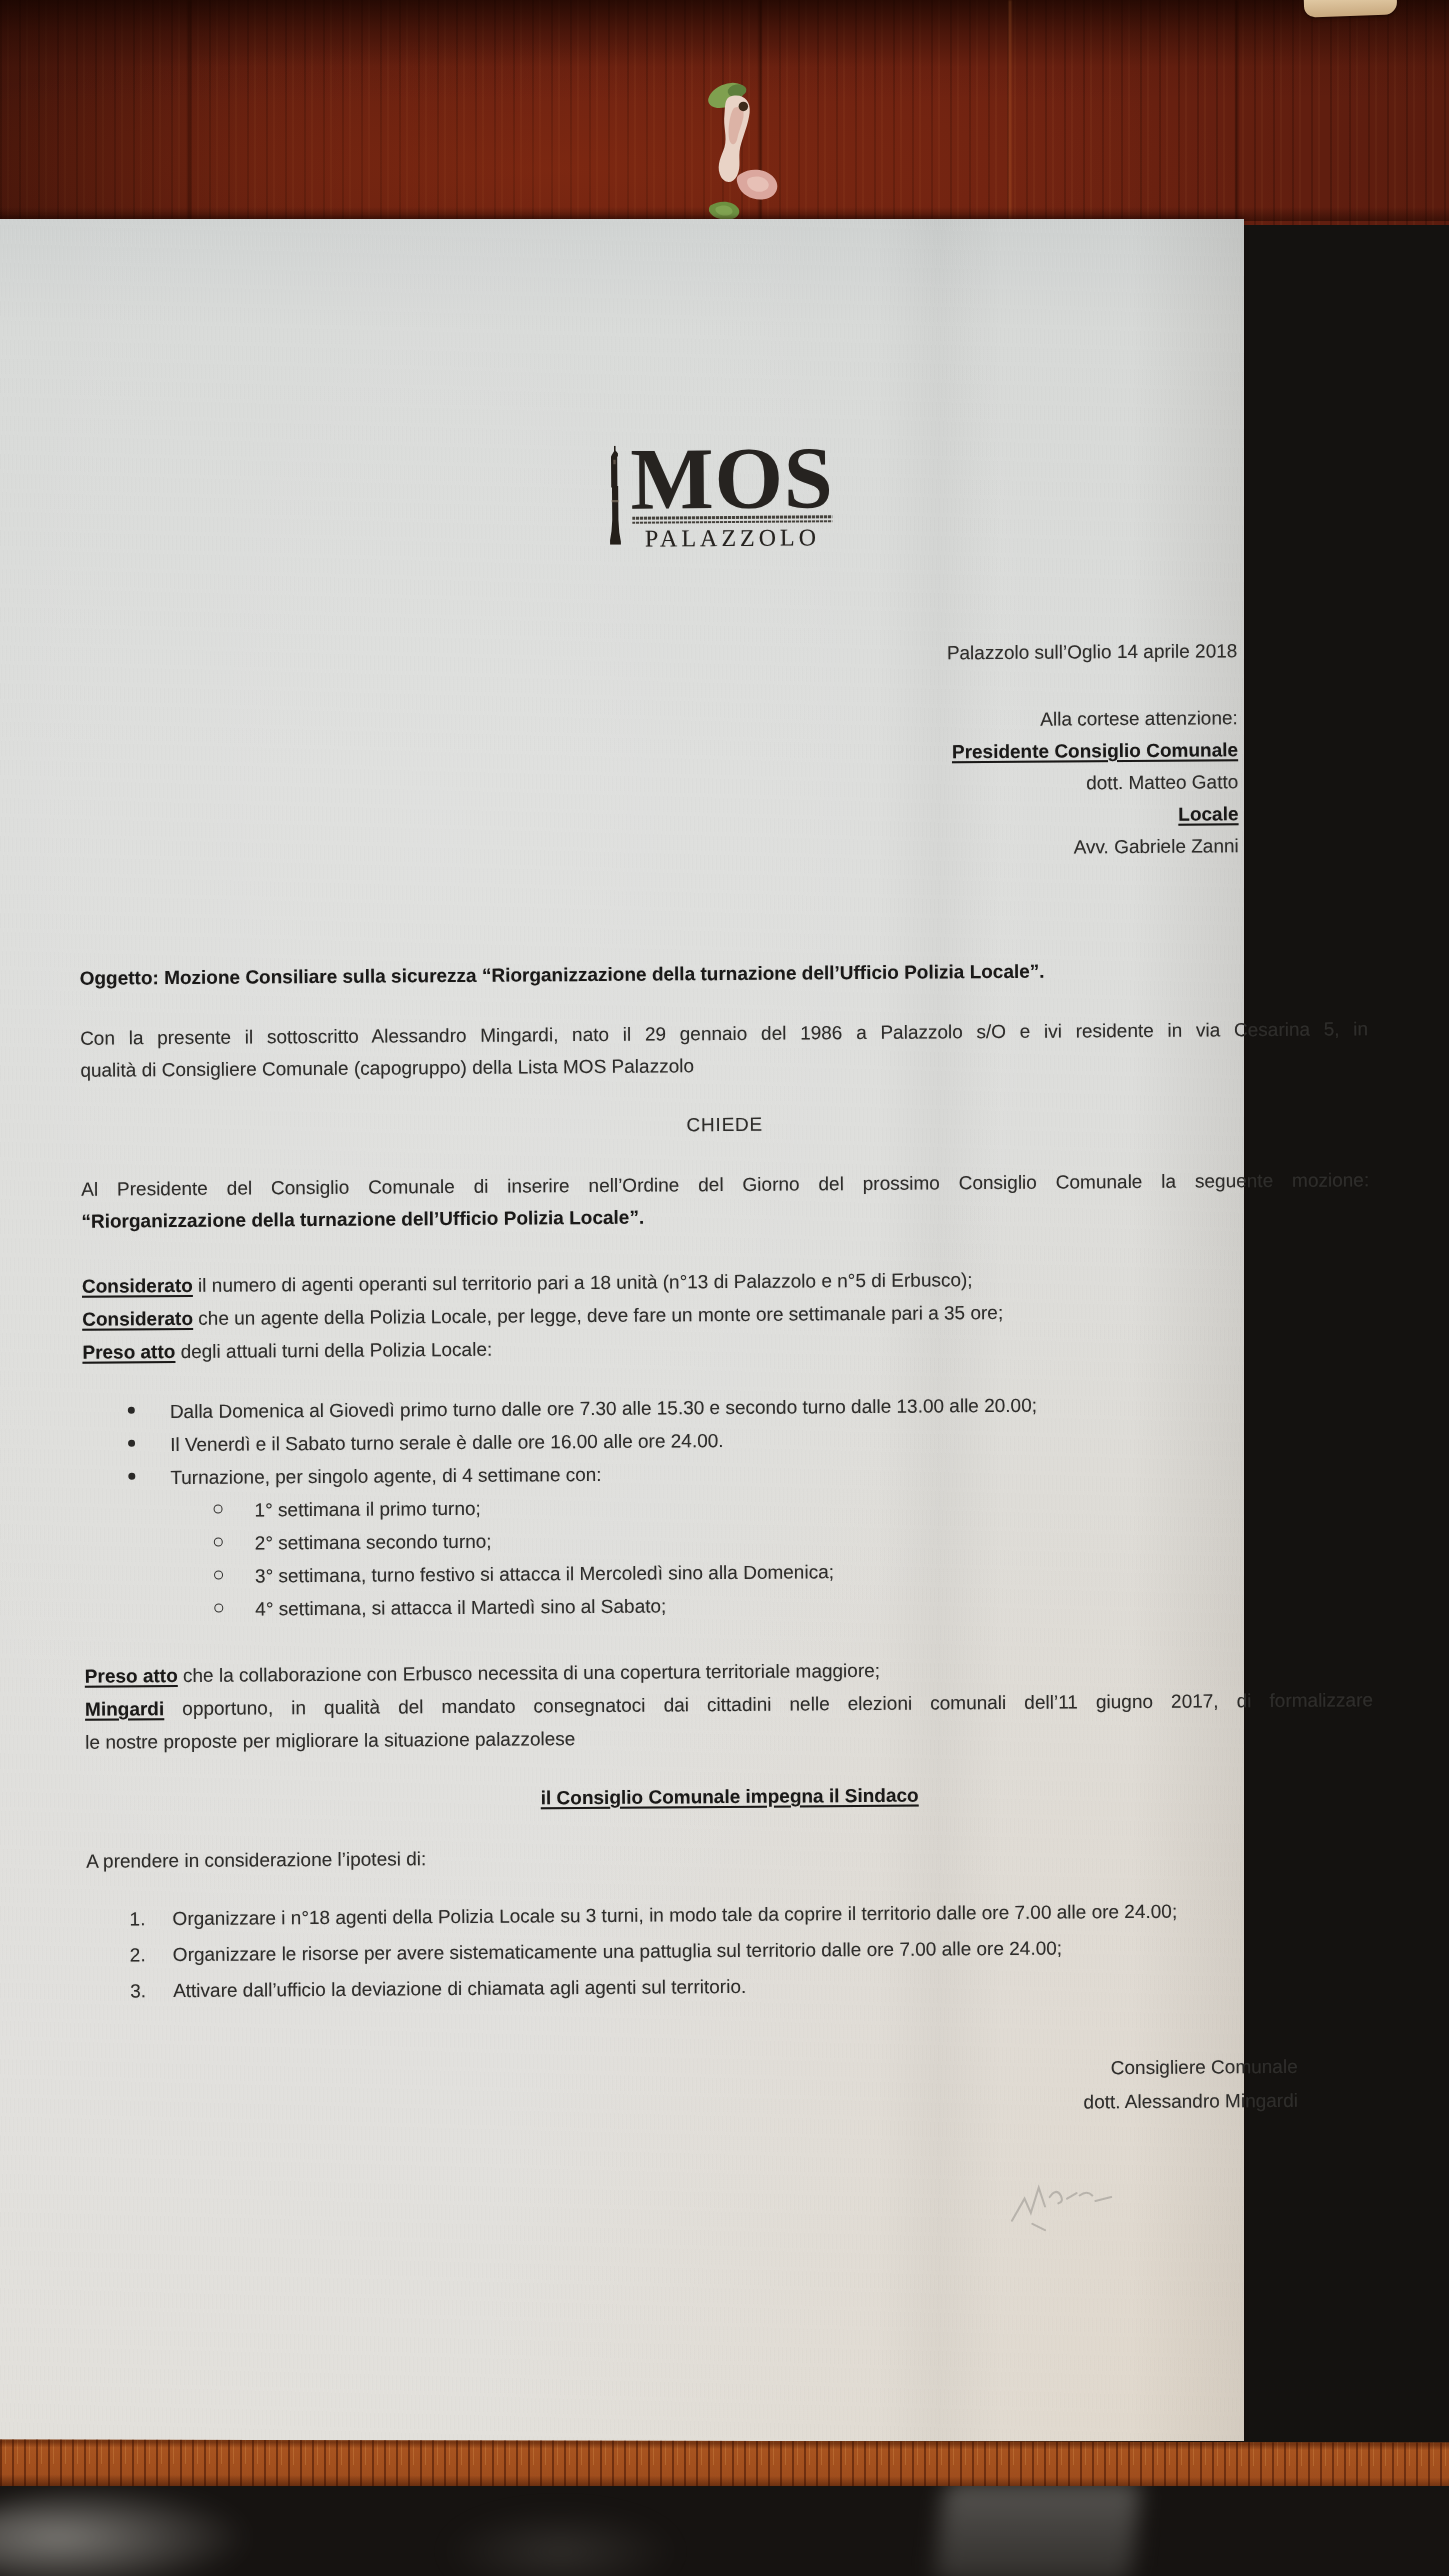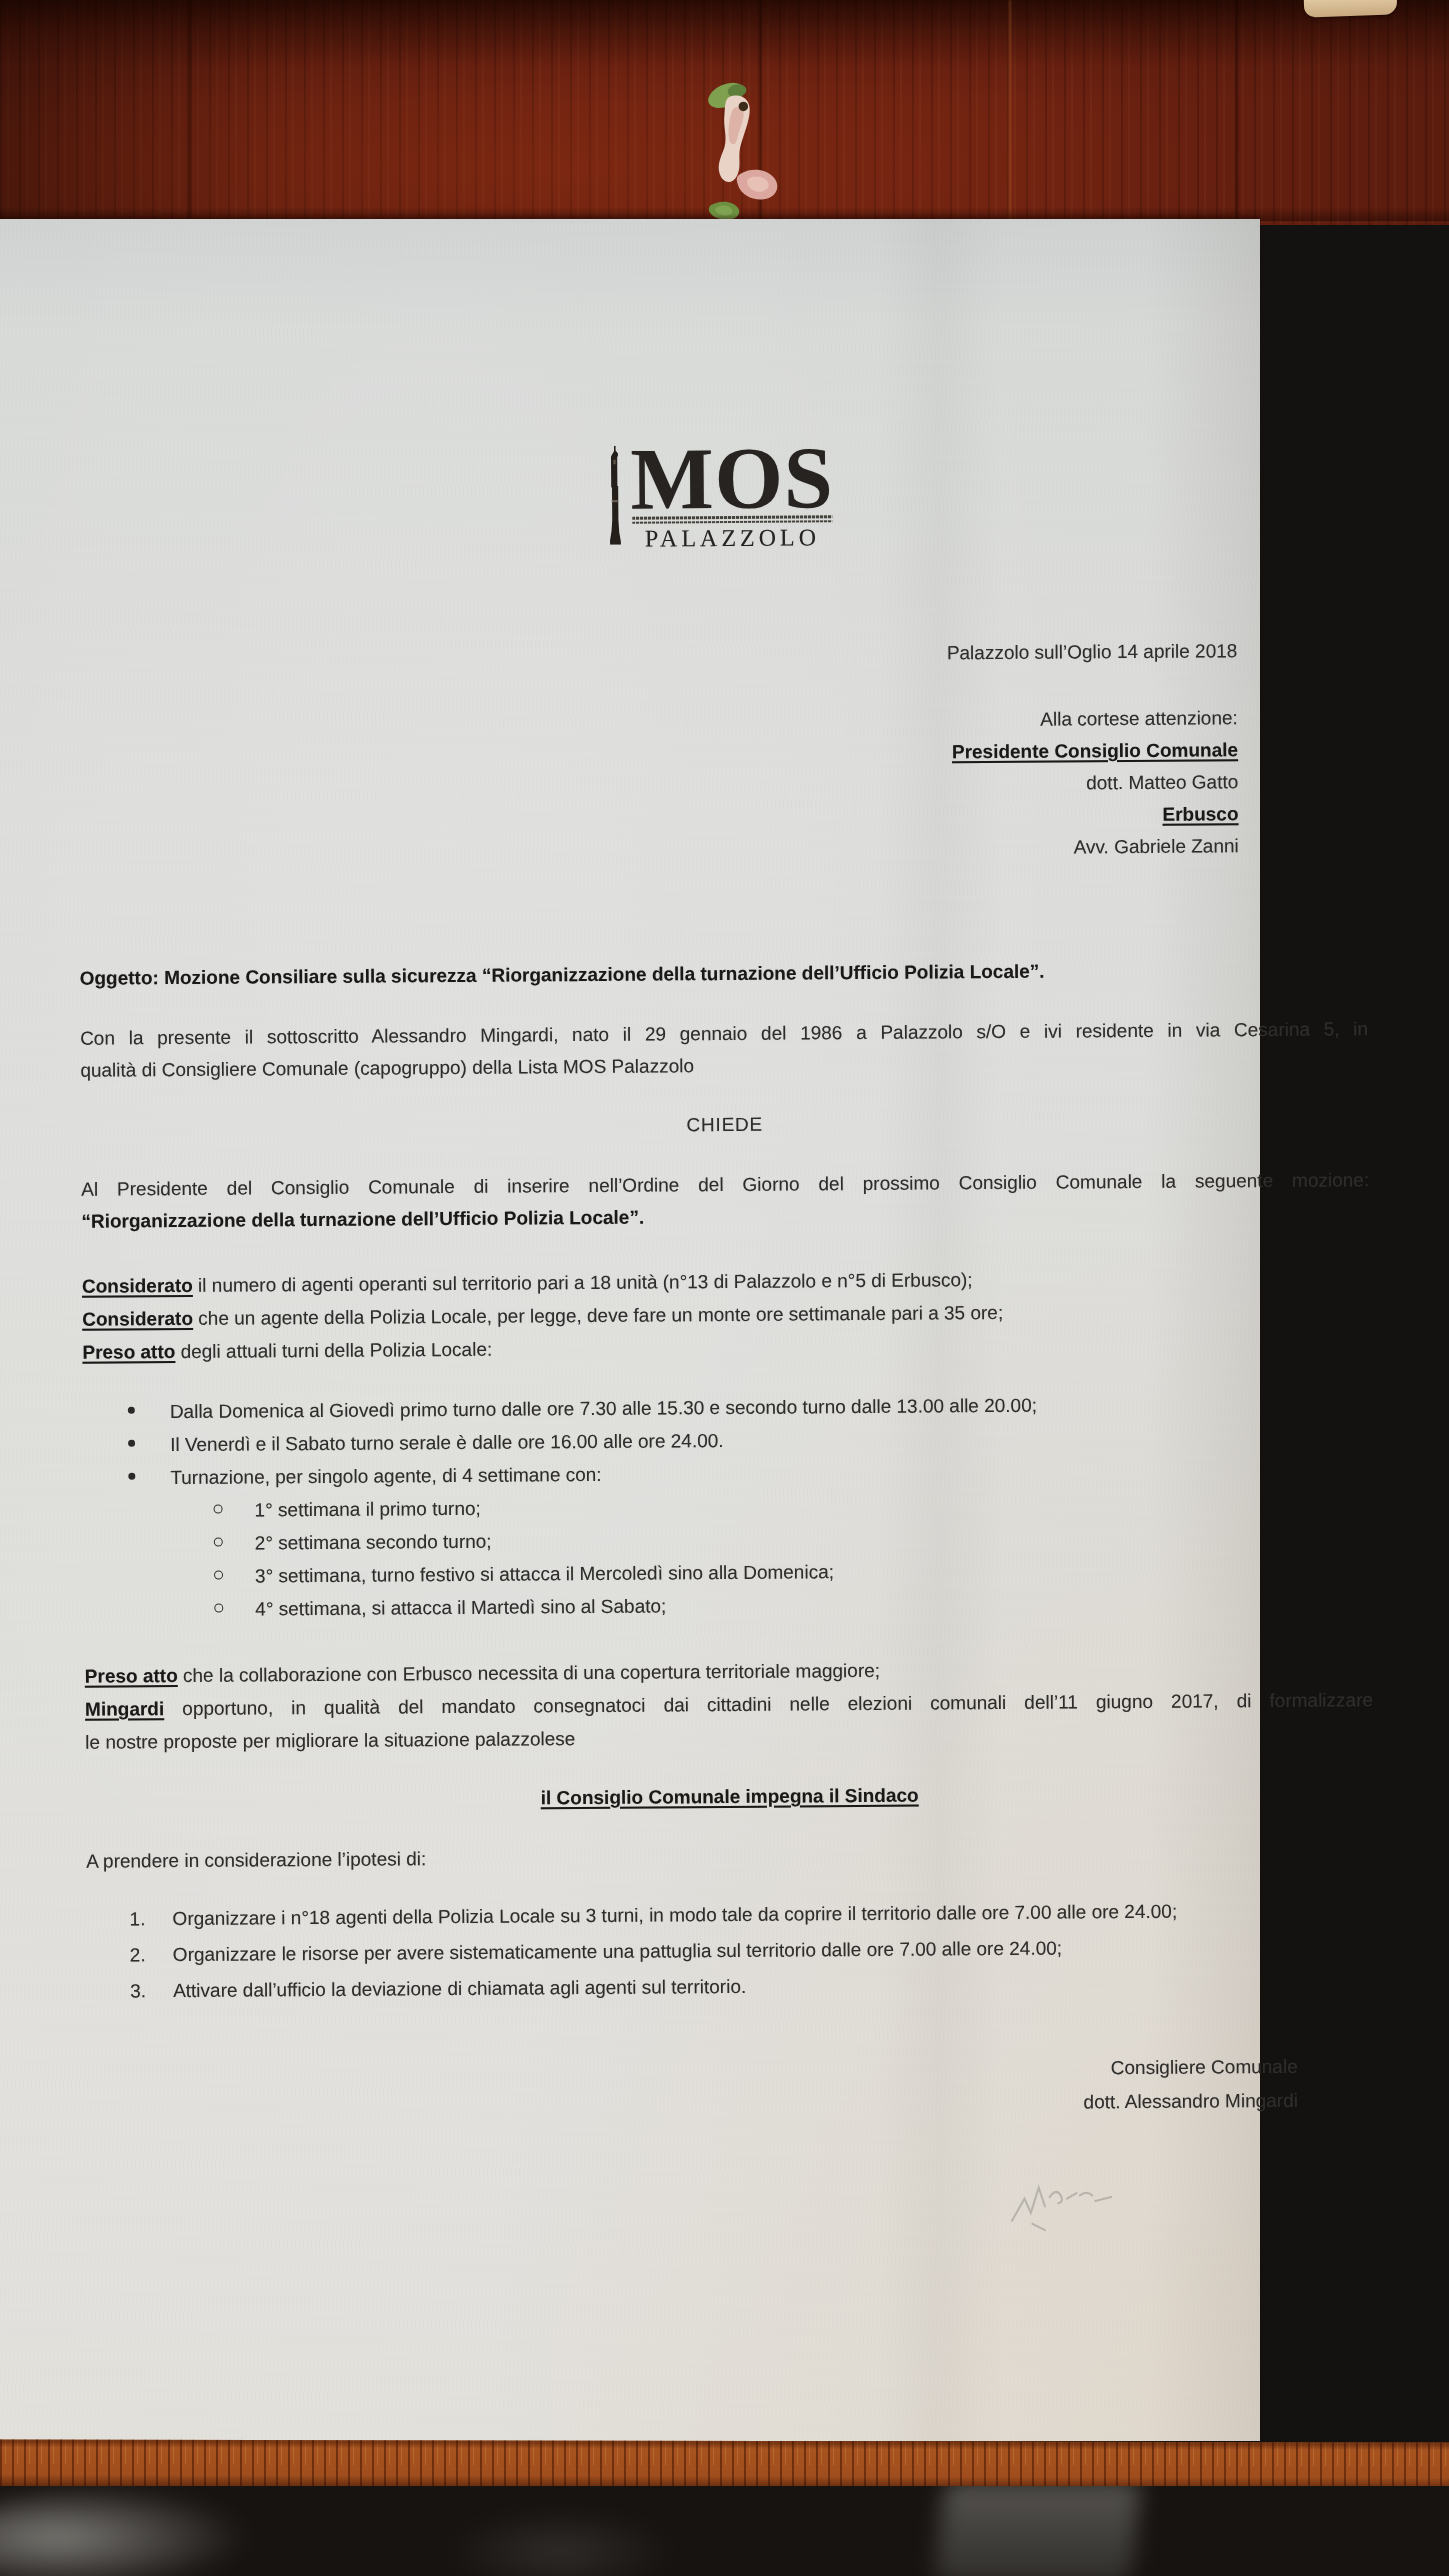--- a/index.html
+++ b/index.html
@@ -27,21 +27,21 @@
 
   
   .paper{position:absolute;left:0;top:219px;width:1244px;height:2222px;
     background:
       radial-gradient(ellipse at 96% 98%, rgba(216,186,150,.22), rgba(0,0,0,0) 42%),
       radial-gradient(ellipse at 35% 28%, rgba(255,255,255,.10), rgba(0,0,0,0) 60%),
       linear-gradient(90deg, rgba(0,0,0,0) 0 876px, rgba(0,0,0,.035) 939px, rgba(0,0,0,0) 1002px),
       linear-gradient(90deg, rgba(0,0,0,0) 91%, rgba(110,104,96,.14) 100%),
       repeating-linear-gradient(93deg, rgba(255,255,255,.035) 0 0.8px, rgba(0,0,0,.012) 0.8px 1.6px, rgba(0,0,0,0) 1.6px 4px),
       linear-gradient(180deg,#ced1d0 0px,#d7d9d7 110px,#dcdddb 552px,#dededb 1263px,#e1e0dd 1815px,#e2e0db 100%);
-    box-shadow:0 -1.6px 4px rgba(30,6,0,.4);padding-left:16px;}
+    box-shadow:0 -1.6px 4px rgba(30,6,0,.4);}
 
   .content{position:absolute;left:0;top:0;width:1449px;padding:0 82px 0 79px;
     box-sizing:border-box;transform:rotate(-0.42deg);transform-origin:50% 35%;
     color:#2e2d2b;font-size:19px;line-height:32px;
     text-shadow:0 0 0.8px rgba(70,66,60,.35);}
   .bold{font-weight:bold;color:#1a1918;}
   .bu{font-weight:bold;color:#1a1918;text-decoration:underline;
       text-decoration-thickness:1.6px;text-underline-offset:3.2px;}
 
   
@@ -137,21 +137,21 @@
           <div class="locality">PALAZZOLO</div>
         </div>
       </div>
 
       <div class="dateline">Palazzolo sull’Oglio 14 aprile 2018</div>
 
       <div class="attn">
         <div>Alla cortese attenzione:</div>
         <div><span class="bu">Presidente Consiglio Comunale</span></div>
         <div>dott. Matteo Gatto</div>
-        <div><span class="bu">Erbusco</span></div>
+        <div><span class="bu">Locale</span></div>
         <div>Avv. Gabriele Zanni</div>
       </div>
 
       <div class="subject bold">Oggetto: Mozione Consiliare sulla sicurezza “Riorganizzazione della turnazione dell’Ufficio Polizia Locale”.</div>
 
       <p class="par">
         <span class="jline">Con la presente il sottoscritto Alessandro Mingardi, nato il 29 gennaio del 1986 a Palazzolo s/O e ivi residente in via Cesarina 5, in</span>
         <span>qualità di Consigliere Comunale (capogruppo) della Lista MOS Palazzolo</span>
       </p>
 

